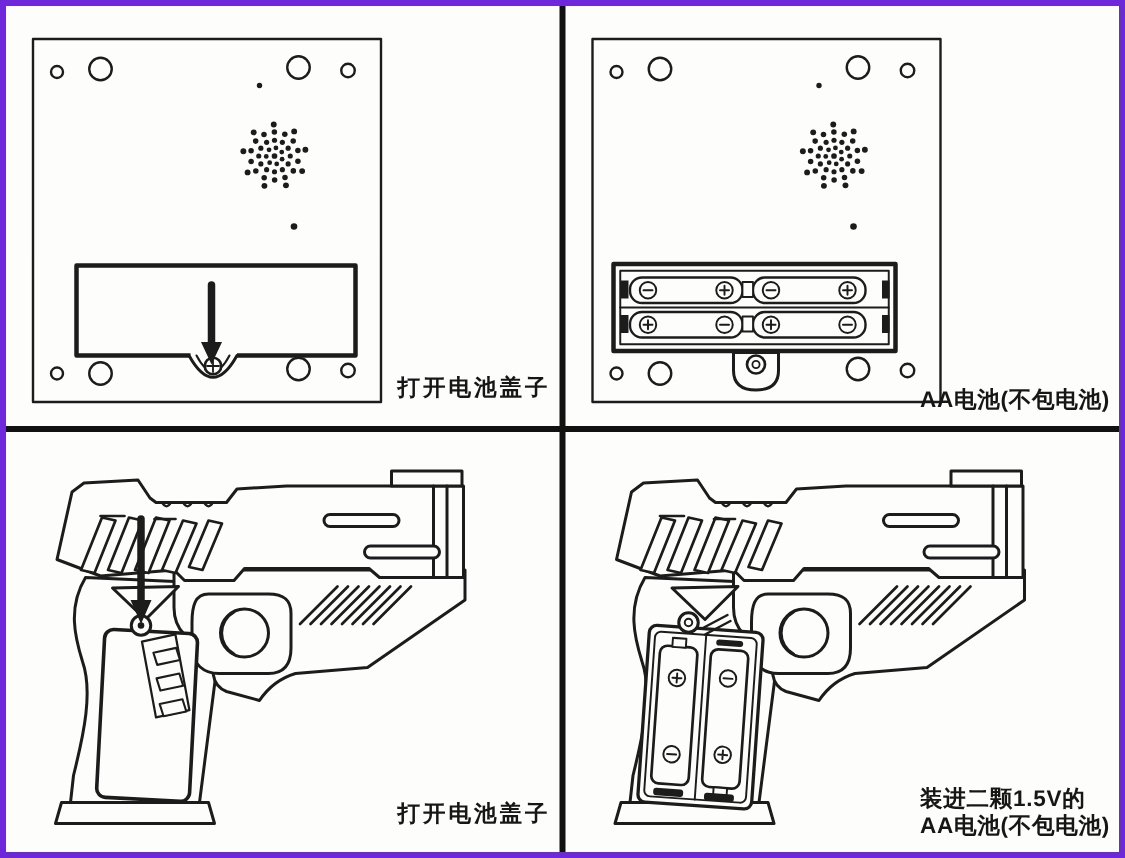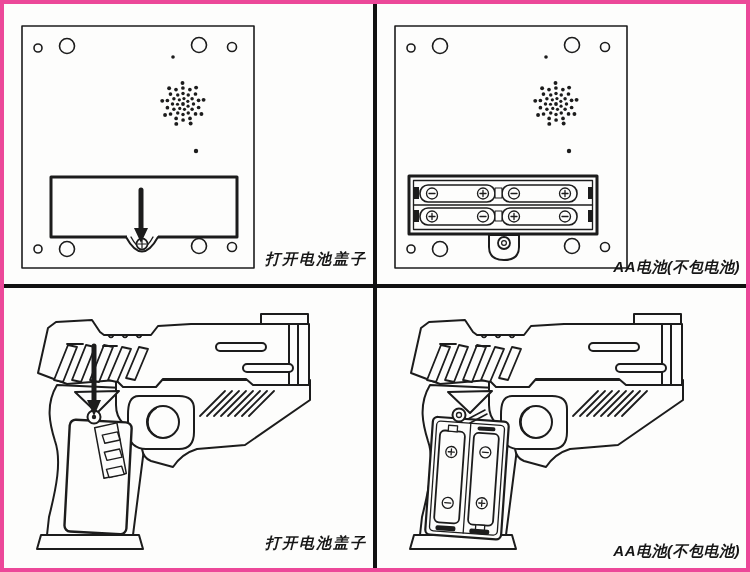--- a/index.html
+++ b/index.html
@@ -1,27 +1,26 @@
 <!DOCTYPE html>
 <html><head>
 <meta charset="utf-8">
 <style>
   html,body{margin:0;padding:0;background:#e8e8e8;}
   .sheet{
     position:relative;
     width:750px;height:572px;
     box-sizing:border-box;
     background:#111;
-    border:4px solid #ec4899;
+    border:4px solid #6d28d9;
     display:grid;
     grid-template-columns:1fr 1fr;
     grid-template-rows:1fr 1fr;
     gap:4px;
     font-family:"Liberation Sans", sans-serif;
-    font-style:italic;
   }
   .cell{
     position:relative;
     background:#fdfdfc;
     overflow:hidden;
   }
   .cell svg{display:block;width:100%;height:100%;}
   .caption{
     position:absolute;
     right:6px;
@@ -284,17 +283,18 @@
             <path d="M103.5,214 h6 M106.5,211 v6"></path>
         </g>
       </g>
       <g stroke="#1c1c1c" fill="#fdfdfc">
         <circle cx="82" cy="127" r="6.5" stroke-width="2"></circle>
         <circle cx="82" cy="127" r="2.5" stroke-width="1.3"></circle>
         <path d="M91,131 L108,122 M93,135 L110,126" stroke-width="1.6" fill="none"></path>
       </g>
     </svg>
     <div class="caption double">
+      <span>装进二颗1.5V的</span>
       <span>AA电池(不包电池)</span>
     </div>
   </div>
 
 </div>
 
 </body></html>

